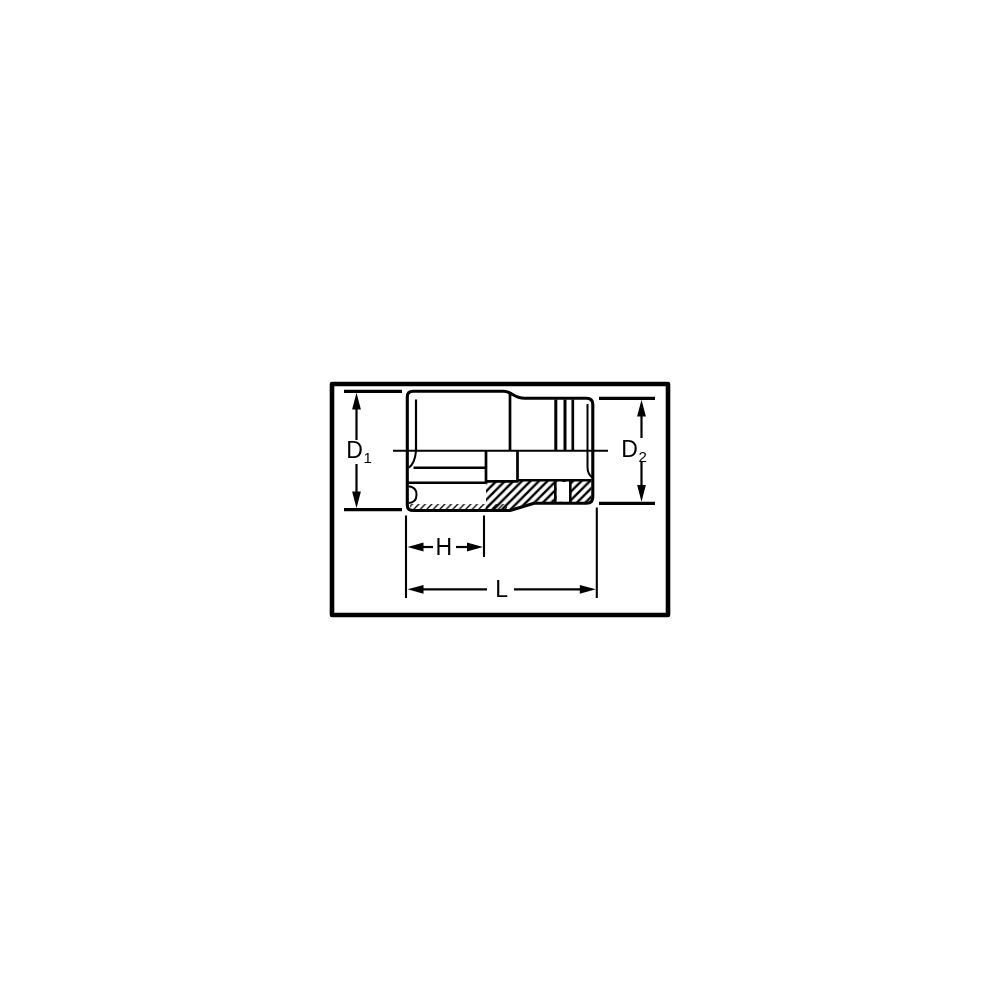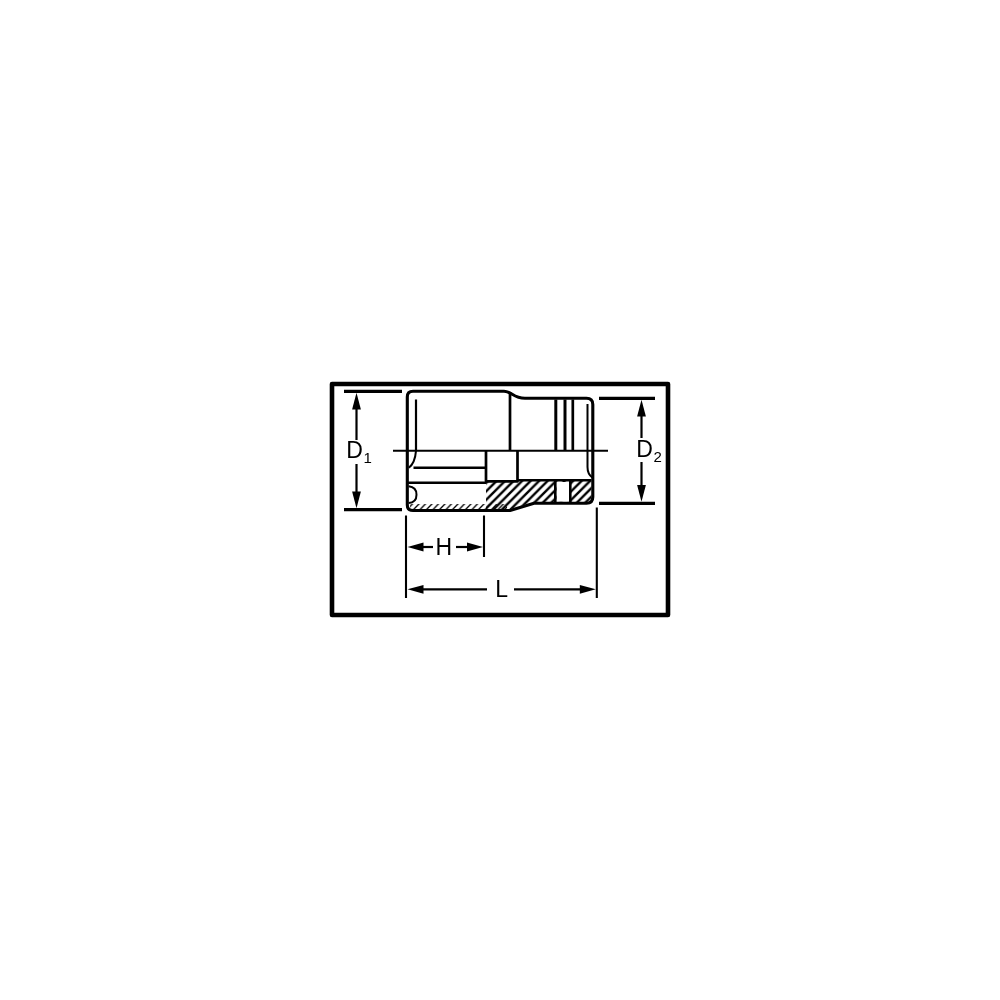--- a/index.html
+++ b/index.html
@@ -124,19 +124,19 @@
         <polygon points="407.5,547 423.5,542.6 423.5,551.4"></polygon>
         <polygon points="483,547 467,542.6 467,551.4"></polygon>
         <polygon points="407.5,589.3 423.5,584.9 423.5,593.7"></polygon>
         <polygon points="595.8,589.3 579.8,584.9 579.8,593.7"></polygon>
       </g>
     </g>
   </svg>
 
   <div class="dim-label" style="left:359px; top:452px;"><span>D</span><span class="sub">1</span></div>
 
-  <div class="dim-label" style="left:649px; top:451px;"><span>D</span><span class="sub">2</span></div>
+  <div class="dim-label" style="left:634px; top:451px;"><span>D</span><span class="sub">2</span></div>
 
   <div class="dim-label" style="left:444px; top:547px;">H</div>
 
   <div class="dim-label" style="left:502px; top:589px;">L</div>
 
 </div>
 
 </body></html>

